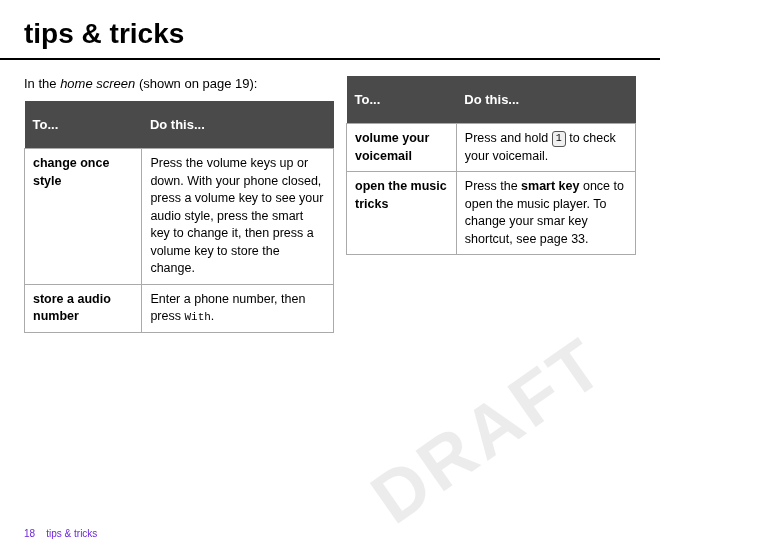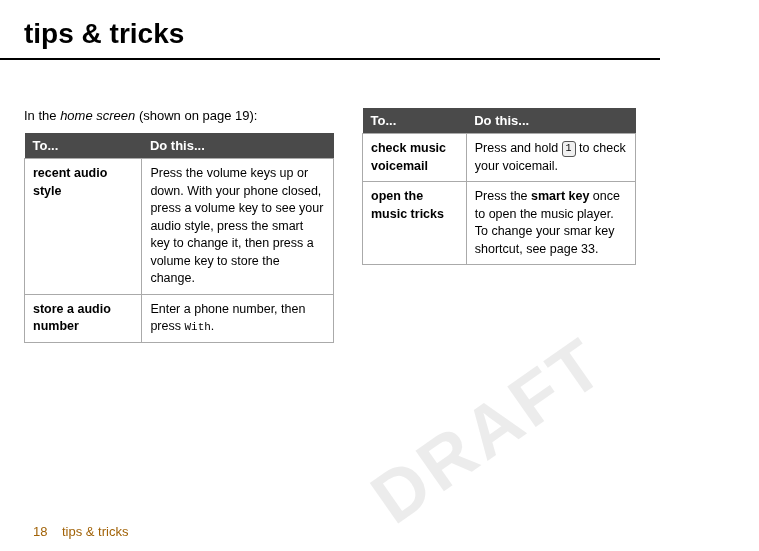--- a/index.html
+++ b/index.html
@@ -31,22 +31,21 @@
       font-weight: bold;
       color: #000;
       letter-spacing: 0;
     }
 
     
     .content-area {
       display: flex;
       flex-direction: row;
       padding: 16px 24px 0 24px;
-      gap: 28px;
-      margin-top: 32px;
+      gap: 12px;
     }
 
     
     .intro-text {
       font-size: 13px;
       margin-bottom: 10px;
       font-style: normal;
     }
     .intro-text em {
       font-style: italic;
@@ -65,21 +64,21 @@
     
     table {
       width: 100%;
       border-collapse: collapse;
       font-size: 12.5px;
     }
 
     table thead tr th {
       background: #4a4a4a;
       color: #fff;
-      padding: 5px 8px;
+      padding: 16px 8px;
       text-align: left;
       font-weight: bold;
       font-size: 13px;
     }
 
     table tbody tr td {
       border: 1px solid #aaa;
       padding: 6px 8px;
       vertical-align: top;
       line-height: 1.4;
@@ -105,23 +104,23 @@
       line-height: 14px;
       font-family: 'Courier New', monospace;
       background: #f0f0f0;
       vertical-align: middle;
     }
 
     
     .page-footer {
       position: absolute;
       bottom: 12px;
-      left: 33px;
-      font-size: 13px;
-      color: #a16207;
+      left: 24px;
+      font-size: 10px;
+      color: #6d28d9;
     }
 
     
     .draft-watermark {
       position: absolute;
       right: 40px;
       bottom: 80px;
       font-size: 72px;
       font-weight: bold;
       color: rgba(180, 180, 180, 0.25);
@@ -147,42 +146,42 @@
 
       <table>
         <thead>
           <tr>
             <th>To...</th>
             <th>Do this...</th>
           </tr>
         </thead>
         <tbody>
           <tr>
-            <td>recent audio style</td>
+            <td>change once style</td>
             <td>Press the volume keys up or down. With your phone closed, press a volume key to see your audio style, press the smart key to change it, then press a volume key to store the change.</td>
           </tr>
           <tr>
             <td>store a audio number</td>
             <td>Enter a phone number, then press <span class="mono">With</span>.</td>
           </tr>
         </tbody>
       </table>
     </div>
 
     <div class="right-col">
       <table>
         <thead>
           <tr>
             <th>To...</th>
             <th>Do this...</th>
           </tr>
         </thead>
         <tbody>
           <tr>
-            <td>check music voicemail</td>
+            <td>volume your voicemail</td>
             <td>Press and hold <span class="btn-icon">1</span> to check your voicemail.</td>
           </tr>
           <tr>
             <td>open the music tricks</td>
             <td>Press the <strong>smart key</strong> once to open the music player. To change your smar key shortcut, see page 33.</td>
           </tr>
         </tbody>
       </table>
     </div>
 

